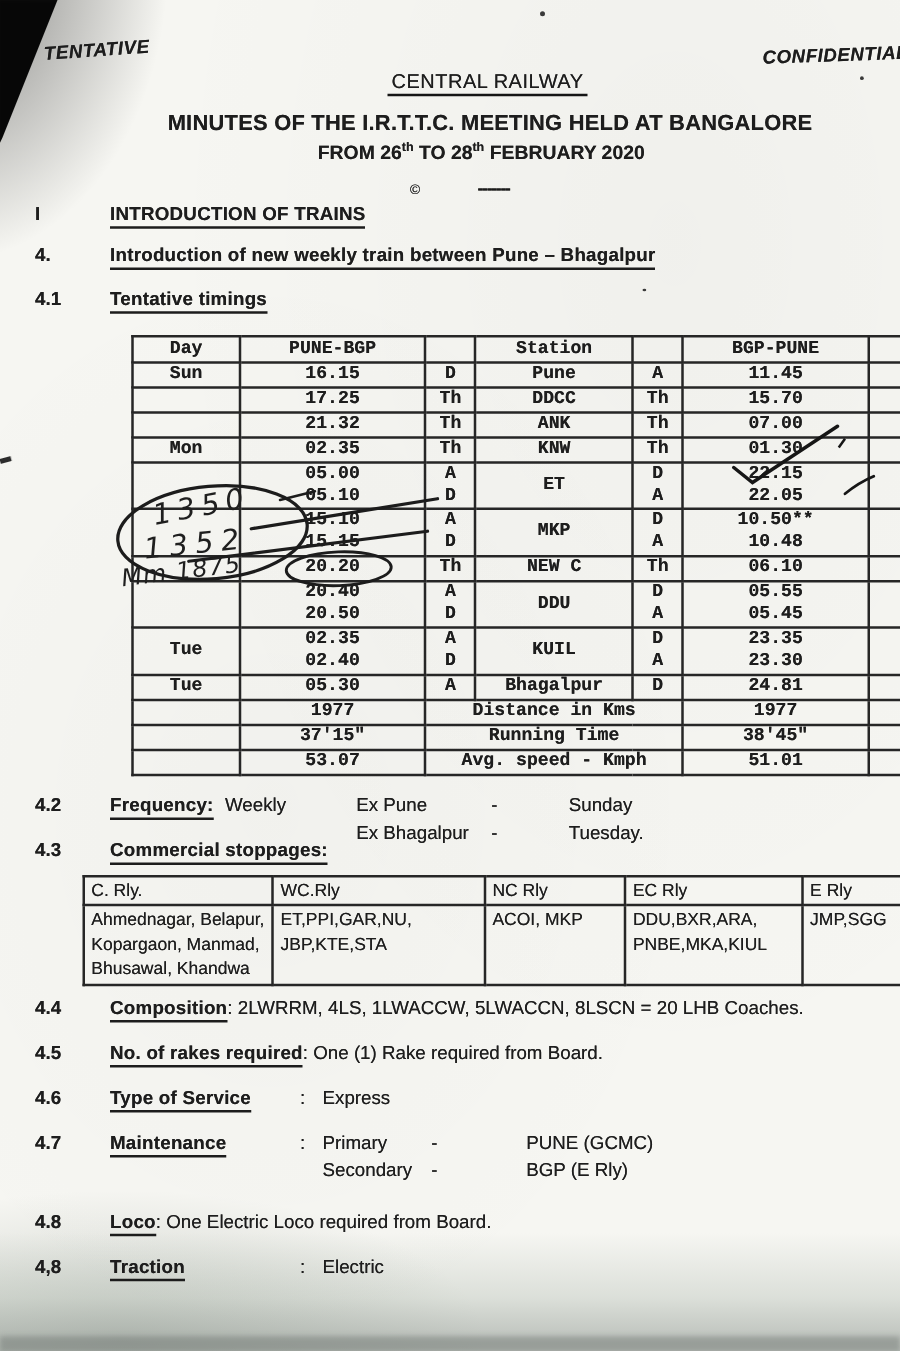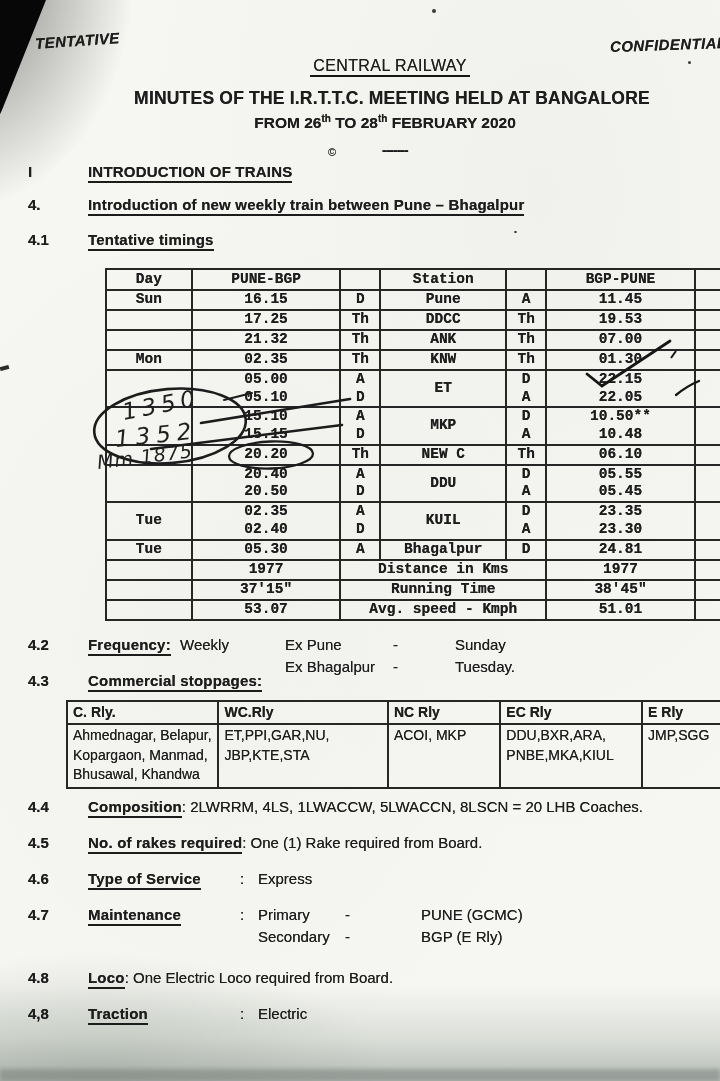--- a/index.html
+++ b/index.html
@@ -85,21 +85,21 @@
   .timing th{height:21px;}
 
   
   .stop{position:absolute;left:66px;top:700px;width:662px;font-size:14px;}
   .stop th,.stop td{
     border:2px solid #262626;
     padding:1px 5px;
     text-align:left;vertical-align:top;
     line-height:1.38;white-space:pre-line;
   }
-  .stop th{font-weight:700;height:21px;}
+  .stop th{font-weight:400;height:21px;}
   .stop td{height:64px;}
 
   .overlay{position:absolute;left:0;top:0;width:720px;height:1081px;pointer-events:none;}
   .hand{font-family:"DejaVu Sans", sans-serif;font-style:italic;fill:#1f1f1f;}
 </style>
 </head>
 <body>
 
 <div class="page">
 
@@ -172,21 +172,21 @@
         <td>A</td>
         <td>11.45</td>
         <td>Thu,</td>
       </tr>
       <tr>
         <td></td>
         <td>17.25</td>
         <td>Th</td>
         <td>DDCC</td>
         <td>Th</td>
-        <td>19.53</td>
+        <td>15.70</td>
         <td></td>
       </tr>
       <tr>
         <td></td>
         <td>21.32</td>
         <td>Th</td>
         <td>ANK</td>
         <td>Th</td>
         <td>07.00</td>
         <td></td>

